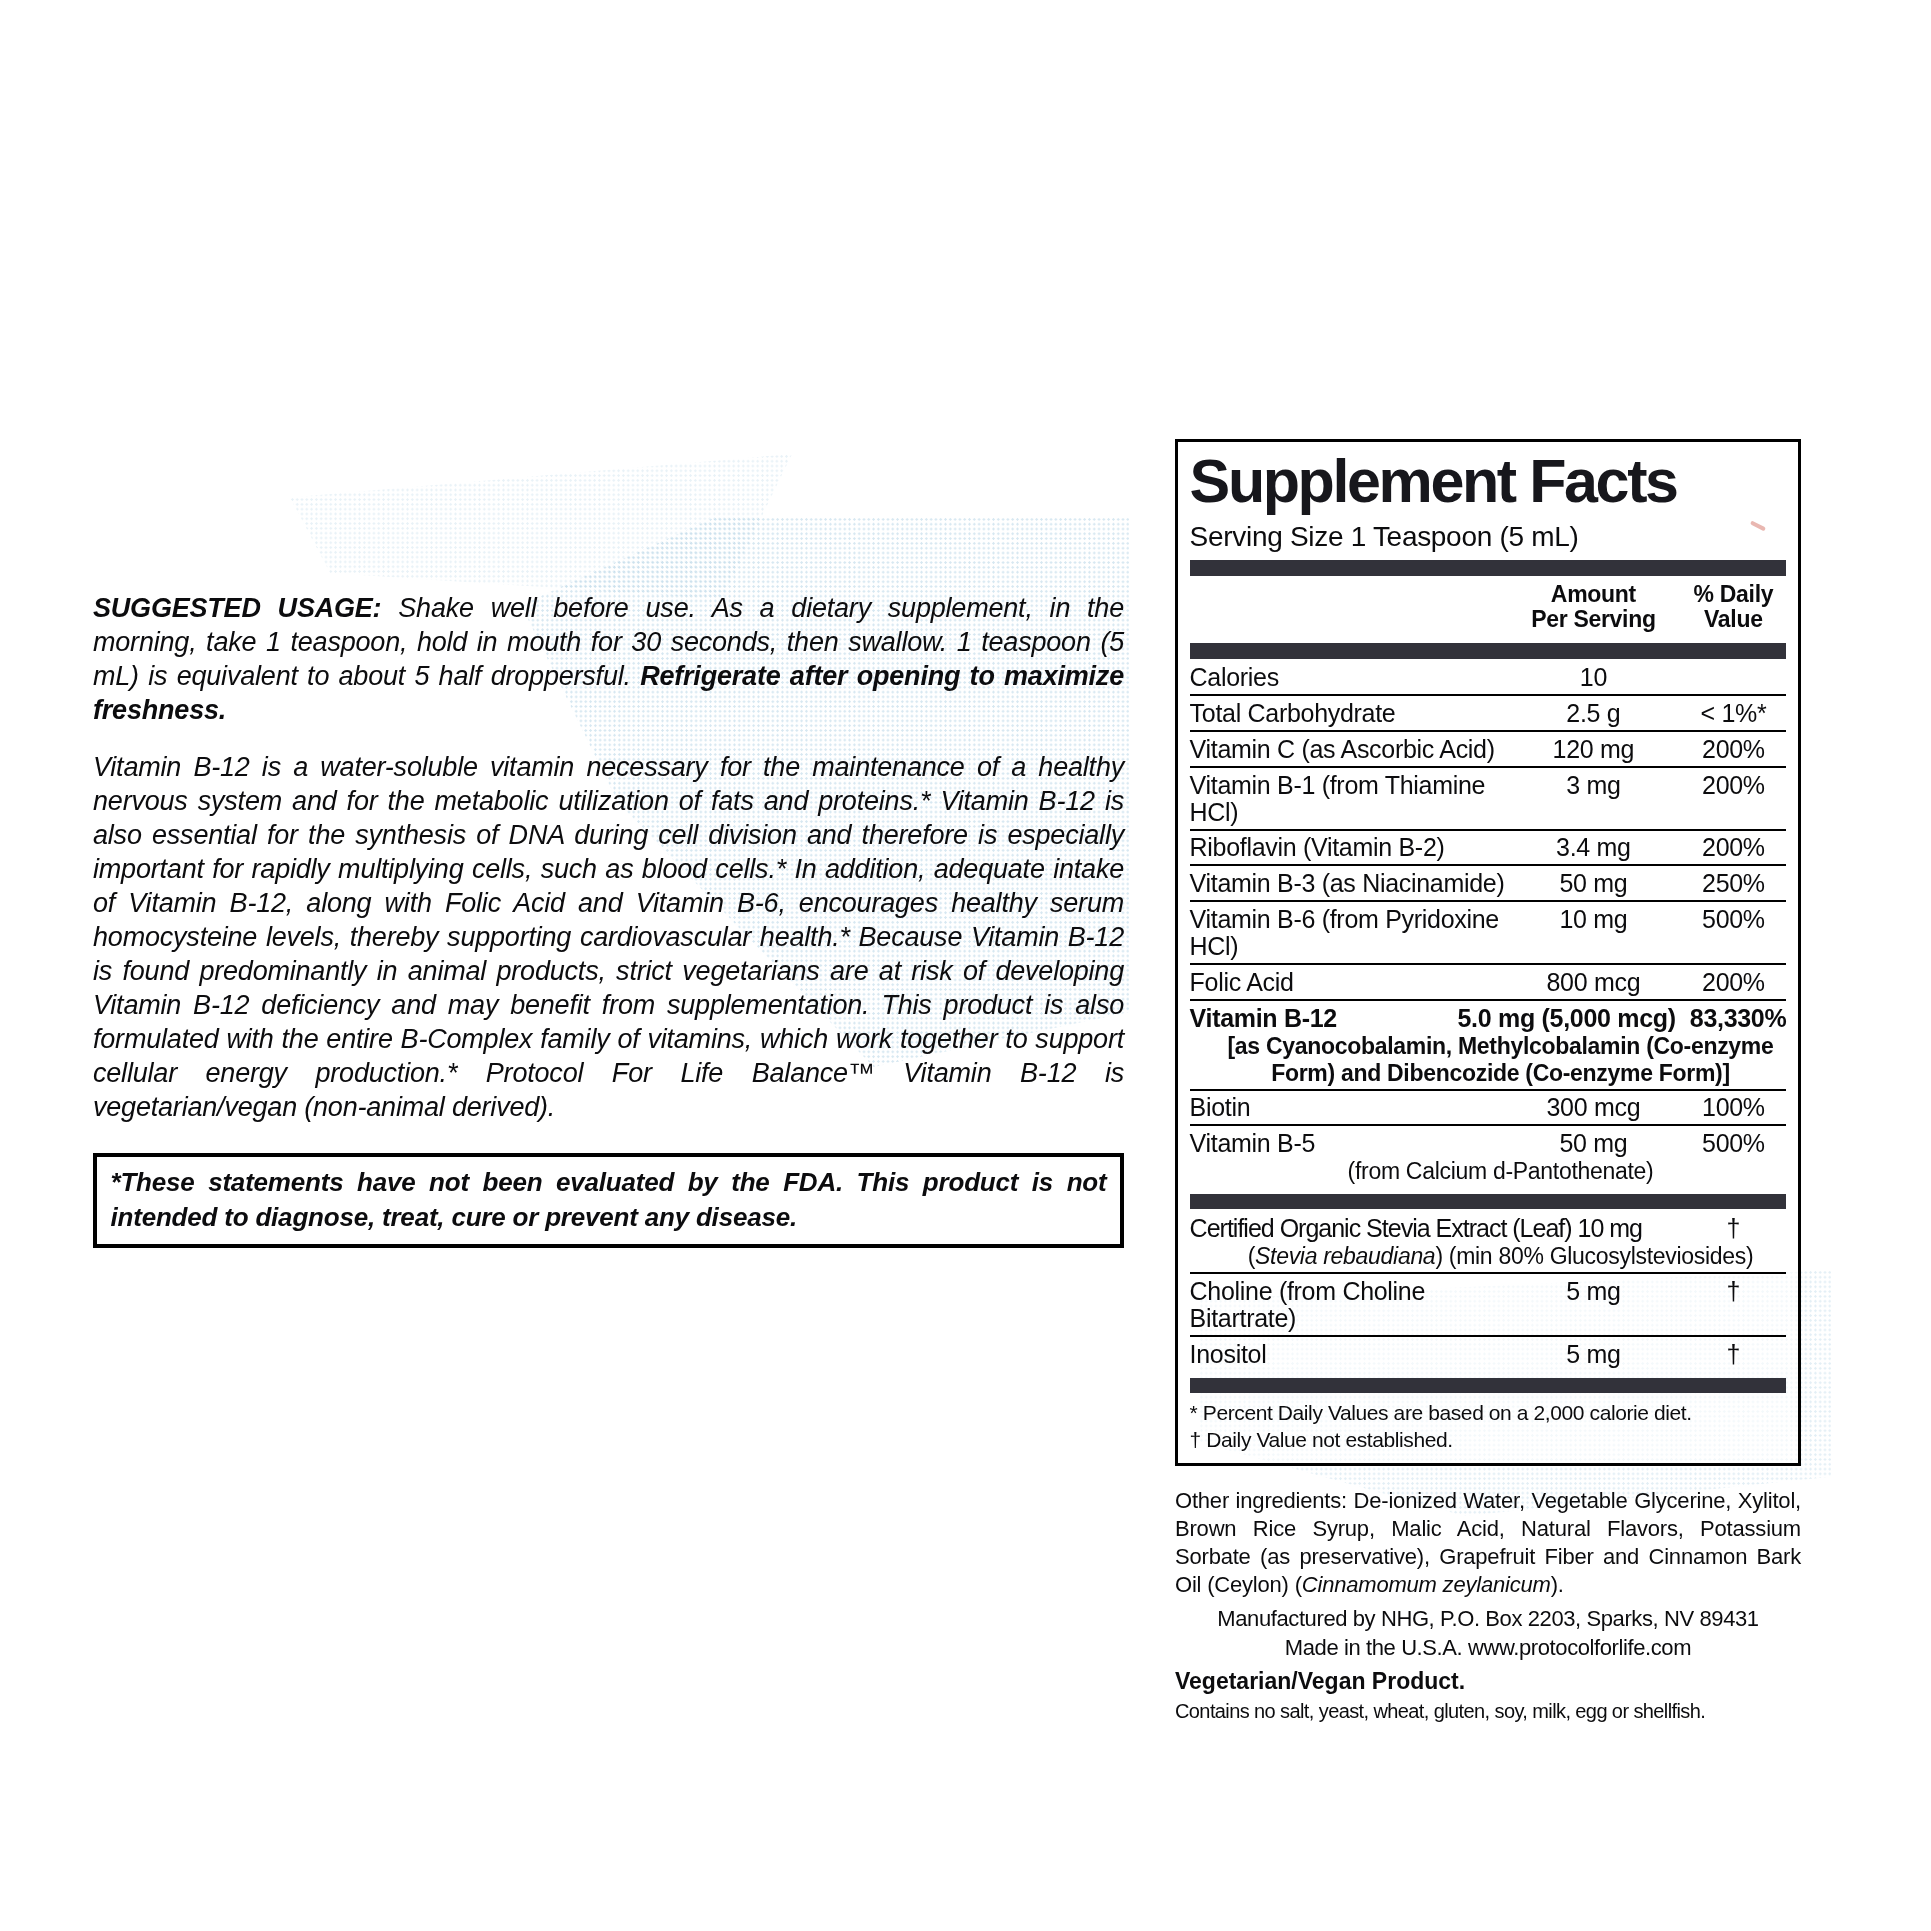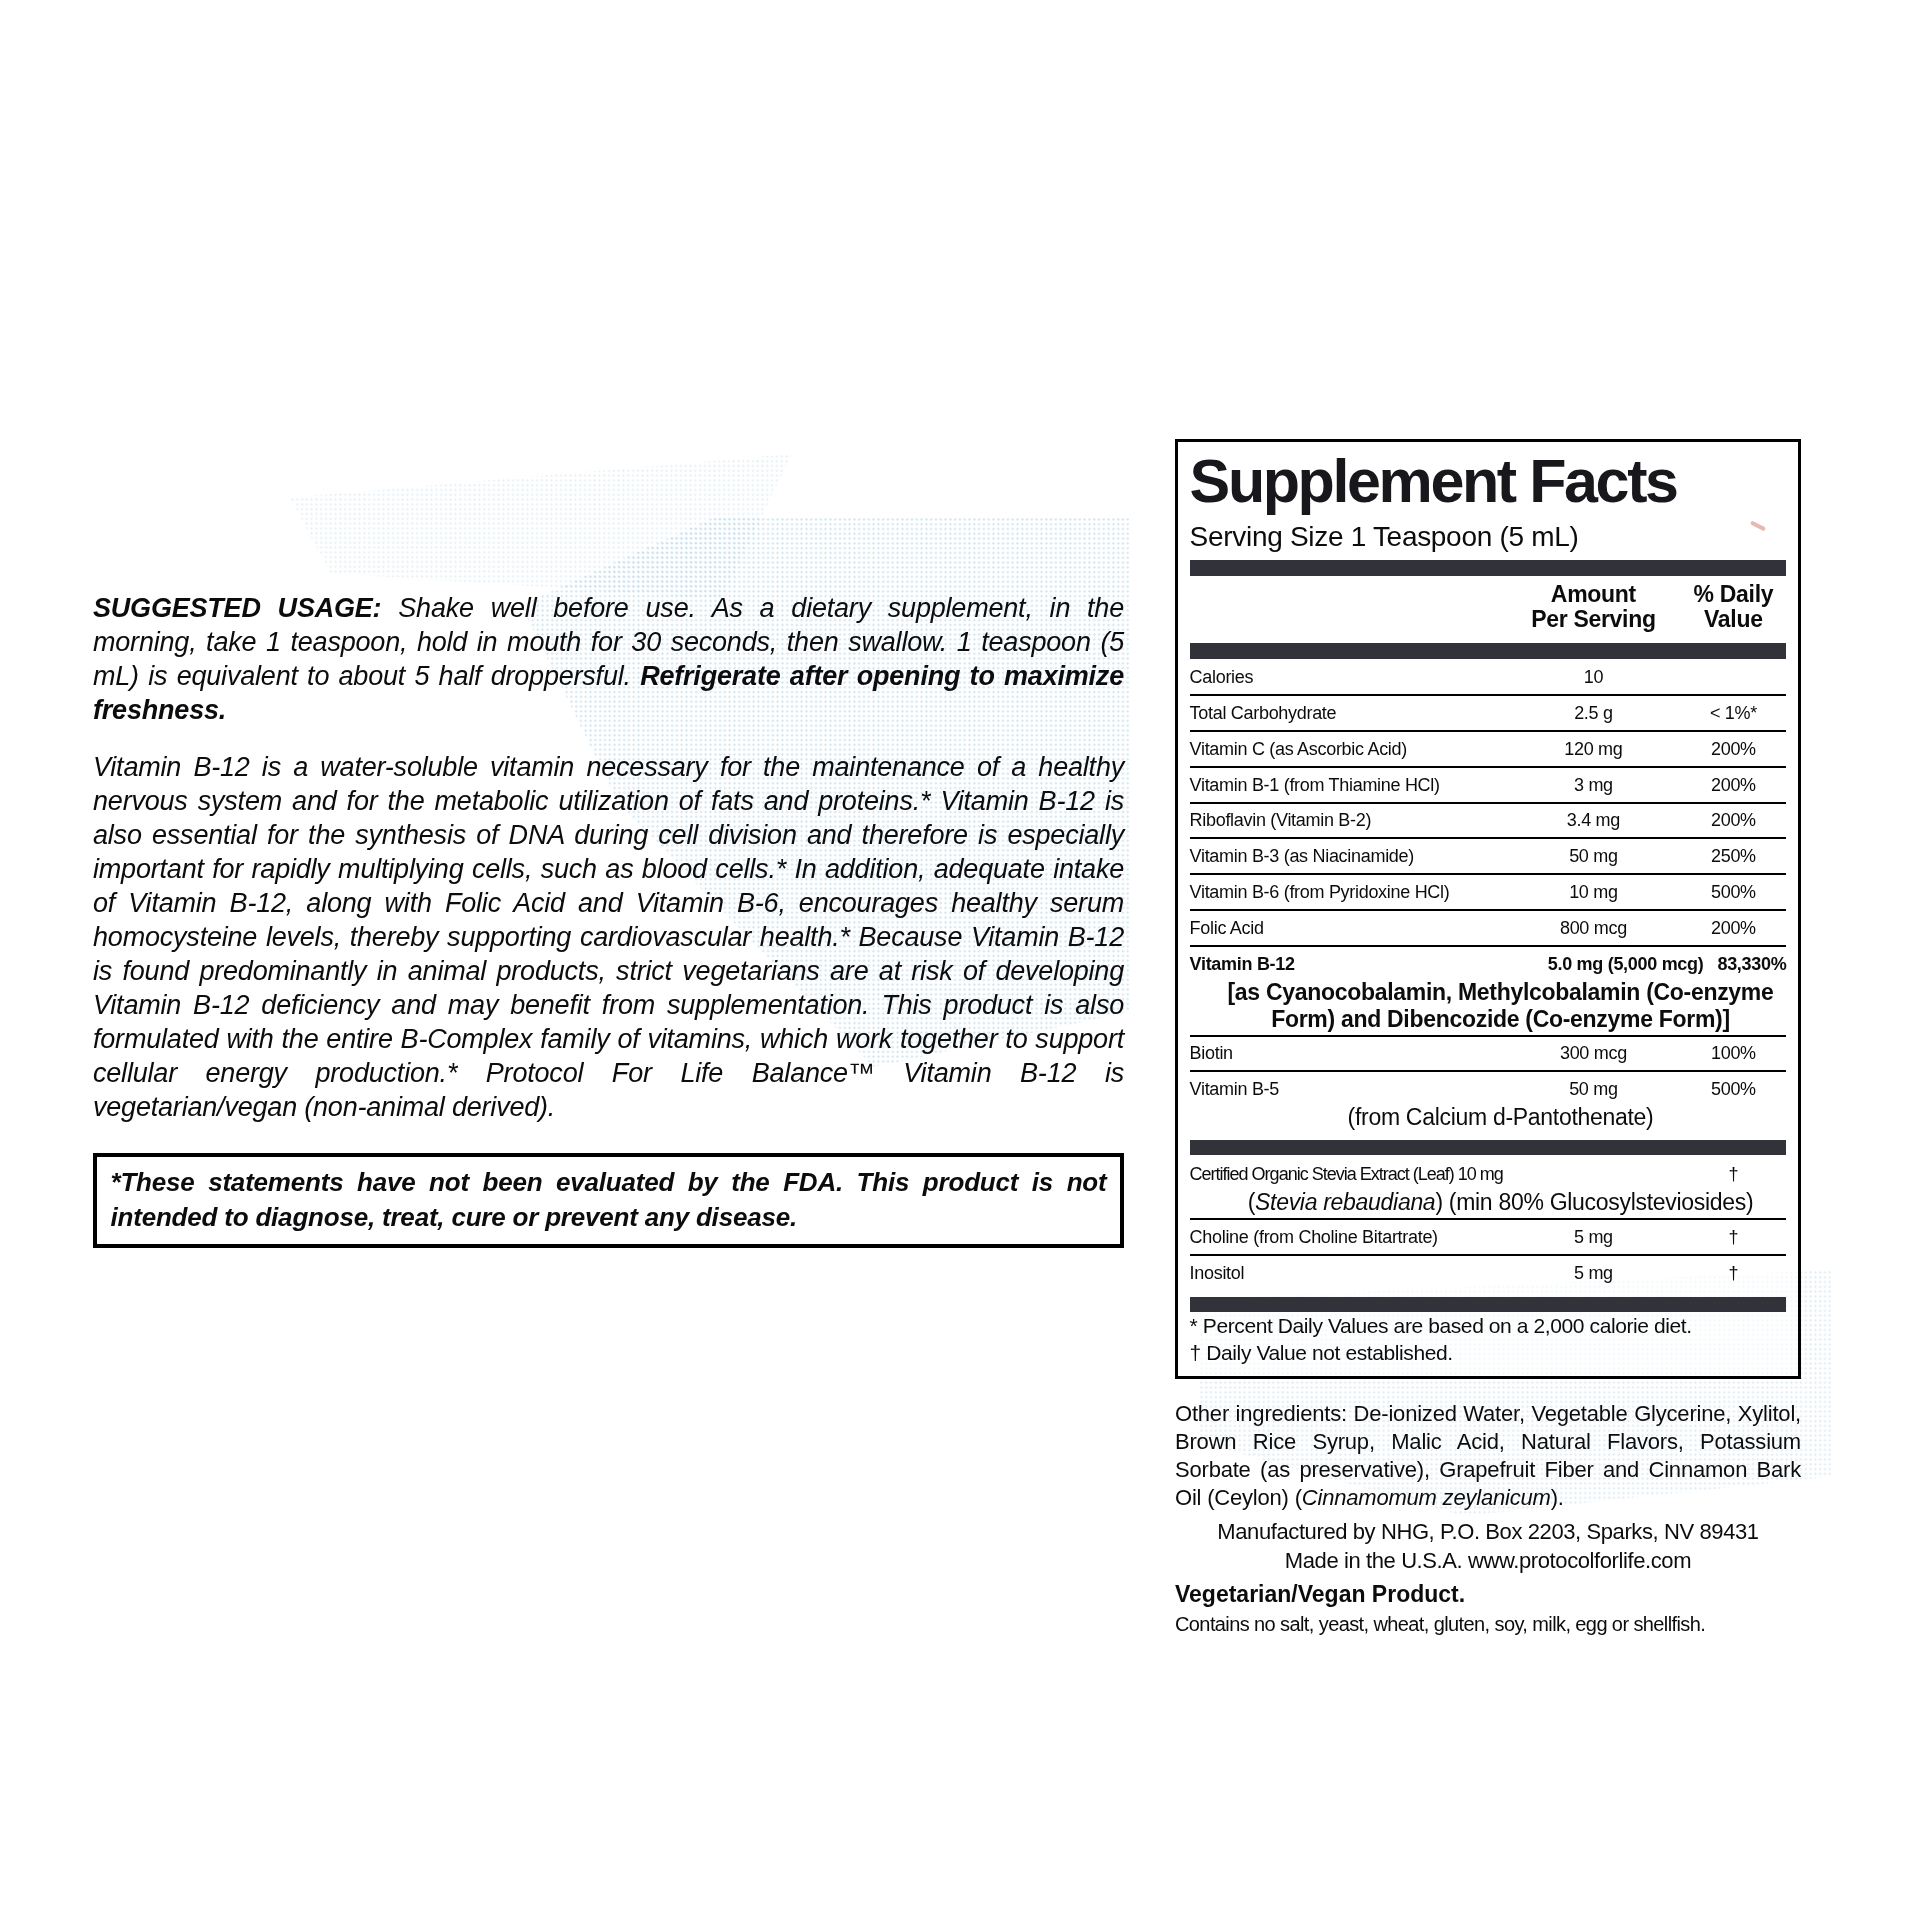--- a/index.html
+++ b/index.html
@@ -67,21 +67,21 @@
     font-weight:bold; font-size:23px; line-height:25px;
     letter-spacing:-0.3px; text-align:center;
   }
   .spacer { flex:1; }
   .hcol-amt { width:174px; }
   .hcol-dv  { width:106px; }
 
   .srow {
     display:flex;
     padding:3.9px 0 2.9px;
-    font-size:18px; line-height:27px; letter-spacing:-0.3px;
+    font-size:25px; line-height:27px; letter-spacing:-0.3px;
     border-top:2.4px solid #000;
   }
   .srow.first { border-top:none; }
   .rname { flex:1; min-width:0; }
   .rname.tight { letter-spacing:-1px; }
   .ramt { width:174px; text-align:center; white-space:nowrap; }
   .rdv  { width:106px; text-align:center; white-space:nowrap; }
   .srow.wide .rname { flex:0 0 auto; }
   .srow.wide .ramt  { flex:1; width:auto; text-align:right; padding-right:14px; }
   .srow.wide .rdv   { width:auto; text-align:right; }
@@ -89,21 +89,21 @@
     padding:0 0 2px 25px;
     font-size:23px; line-height:27px; letter-spacing:-0.3px;
     margin-top:-1.9px;
     text-align:center;
   }
   .rsub.bold { font-weight:bold; }
   .rwrap { border-top:2.4px solid #000; }
   .rwrap .srow { border-top:none; }
   .rwrap.first { border-top:none; }
 
-  .footnotes { padding-top:0; font-size:21px; line-height:27px; letter-spacing:-0.4px; }
+  .footnotes { padding-top:6px; font-size:21px; line-height:27px; letter-spacing:-0.4px; }
 
   
   .sf-footer { margin-top:21px; }
   .oi { font-size:22px; line-height:28px; letter-spacing:-0.2px; text-align:justify; }
   .mfg, .made { text-align:center; font-size:22px; line-height:29px; letter-spacing:-0.4px; }
   .mfg { margin-top:5.8px; }
   .veg { font-weight:bold; font-size:23px; line-height:29px; margin-top:4.8px; }
   .contains { font-size:20px; line-height:27px; letter-spacing:-0.6px; margin-top:1.9px; }
   .it { font-style:italic; }
 </style>

